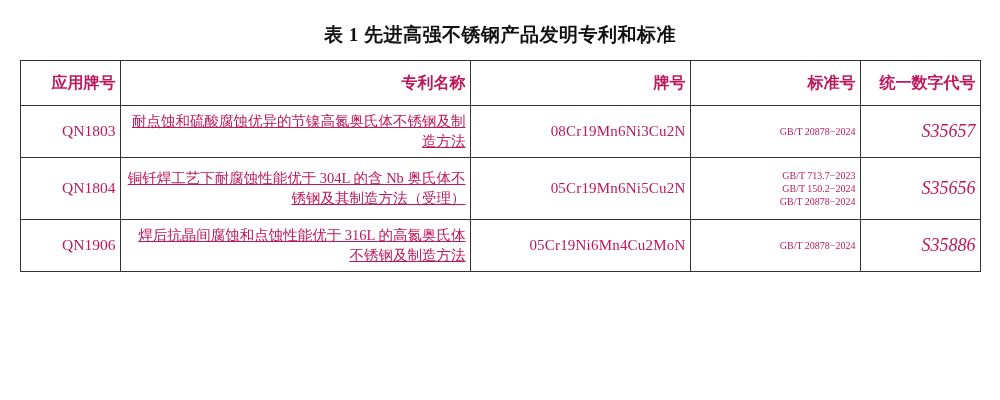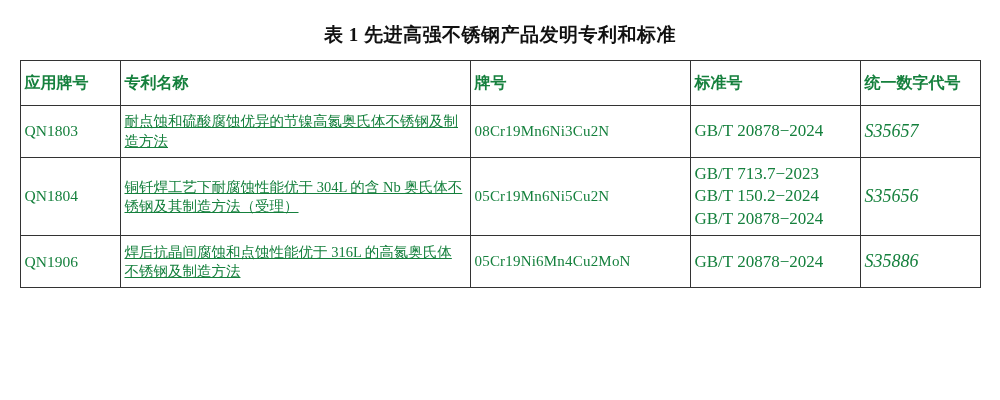--- a/index.html
+++ b/index.html
@@ -33,23 +33,23 @@
   table.spec-table {
     border-collapse: collapse;
     margin: 0 auto;
     width: 960px;
     table-layout: fixed;
     border: 1.6px solid #222;
   }
   table.spec-table th,
   table.spec-table td {
     border: 1.2px solid #333;
-    text-align: left;
+    text-align: right;
     vertical-align: middle;
-    color: #15803d;
+    color: #be185d;
     padding: 5px 4px;
     line-height: 1.32;
   }
   table.spec-table thead th {
     font-size: 16px;
     font-weight: bold;
     height: 32px;
     padding: 6px 4px;
   }
   .col-brand    { width: 100px; }
@@ -66,21 +66,21 @@
     font-size: 14.5px;
     text-align: center;
     padding: 6px 10px;
     text-decoration: underline;
   }
   td.cell-grade {
     font-size: 15px;
     letter-spacing: 0.2px;
   }
   td.cell-standard {
-    font-size: 17px;
+    font-size: 10px;
     text-align: left;
     padding-left: 10px;
     white-space: pre-line;
   }
   td.cell-code {
     font-size: 18px;
     white-space: pre-line;
     font-style: italic;
   }
   tbody tr {

